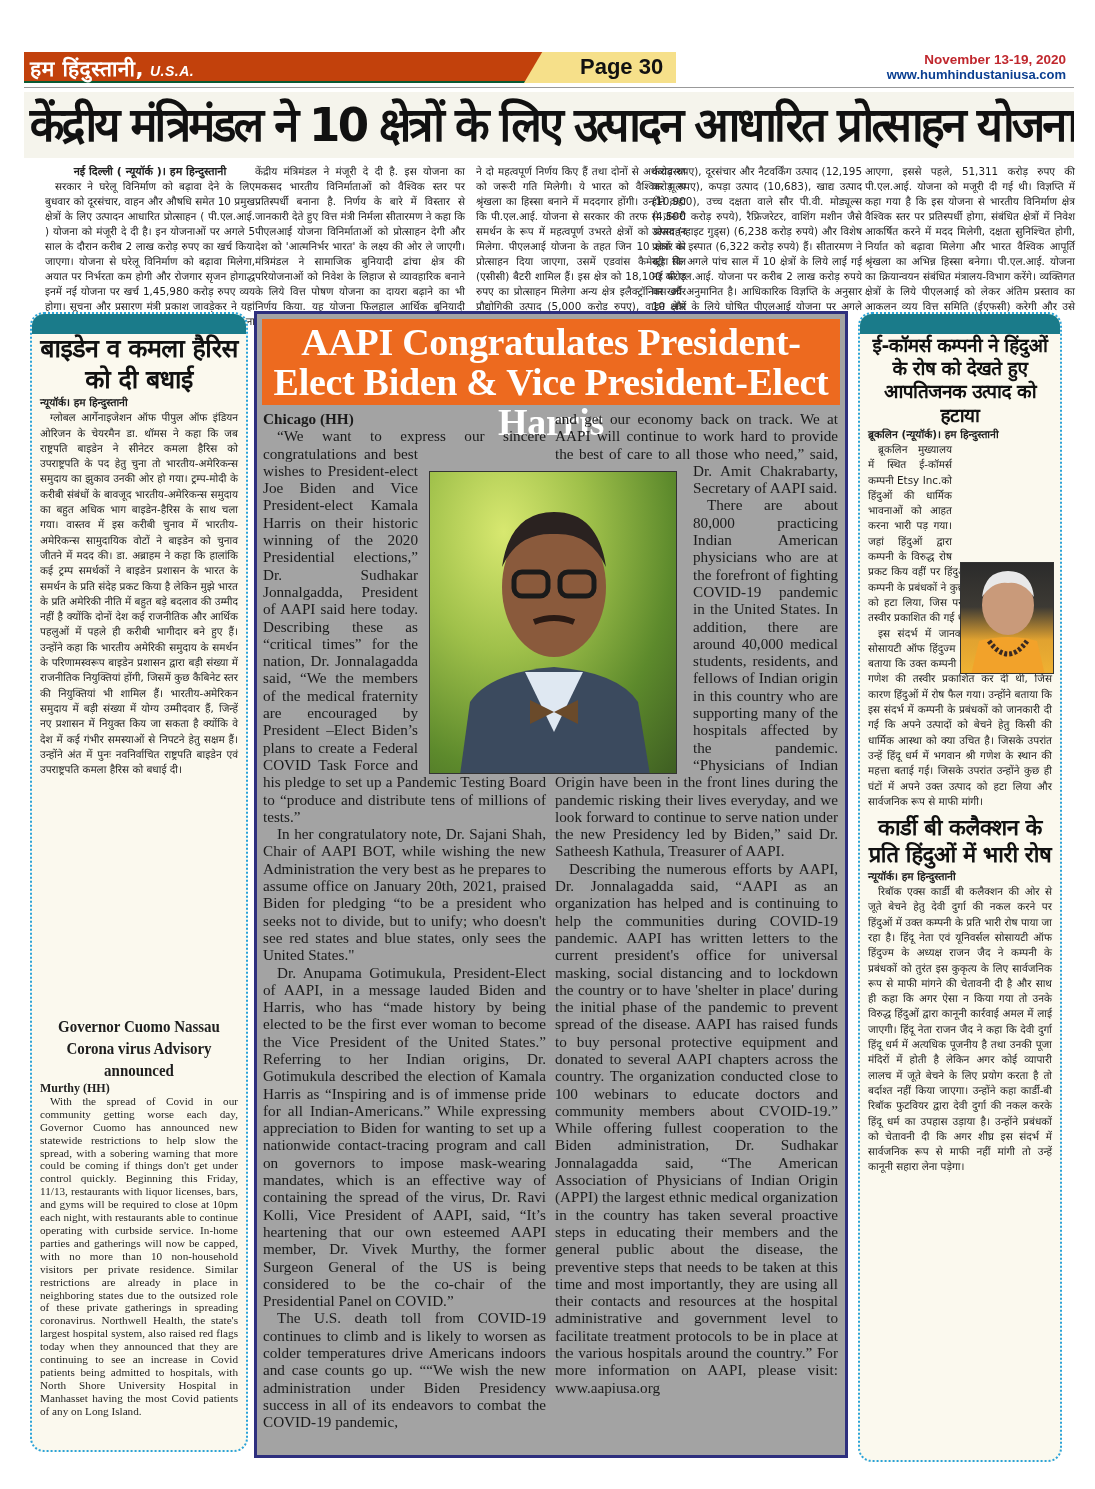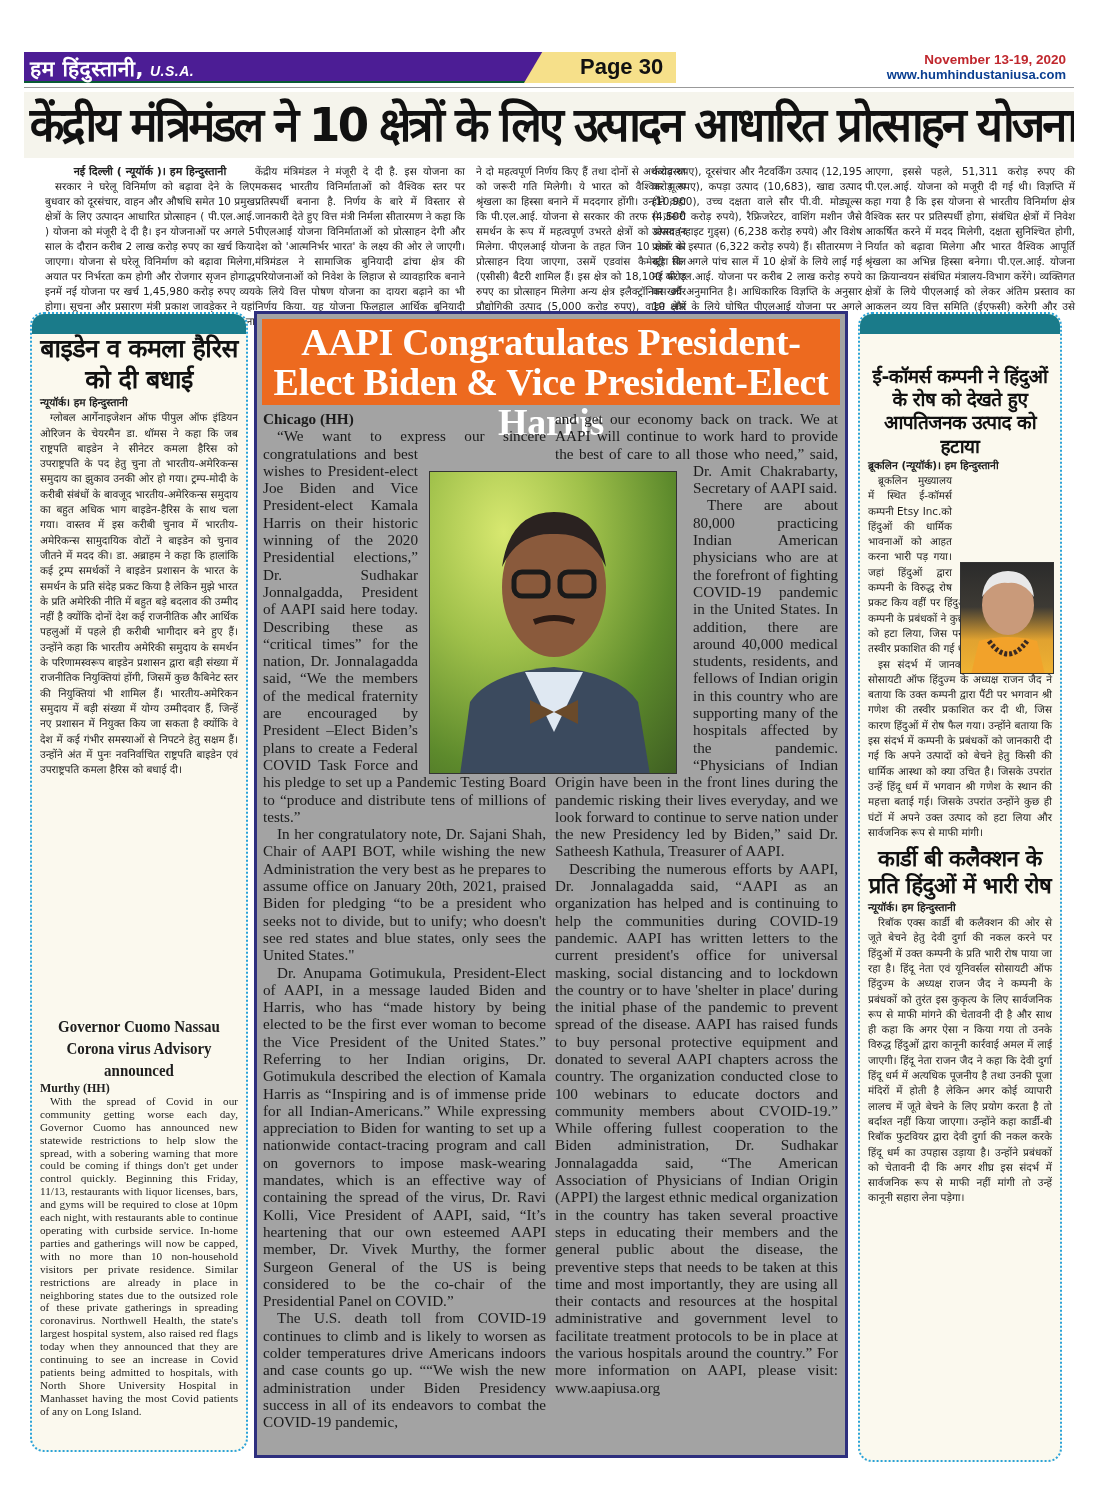--- a/index.html
+++ b/index.html
@@ -1,21 +1,21 @@
 <!DOCTYPE html>
 <html><head>
 <meta charset="utf-8">
 <style>
   * { box-sizing: border-box; margin: 0; padding: 0; }
   html, body { width: 1095px; height: 1489px; background: #ffffff; overflow: hidden; }
   body { position: relative; font-family: "Liberation Serif", "DejaVu Serif", serif; color: #1a1a1a; }
 
   
   .masthead { position: absolute; left: 24px; top: 52px; width: 1050px; height: 34px; }
-  .mast-green { position: absolute; left: 0; top: 0; width: 520px; height: 31px; background: #4c1d95; border-bottom: 2px solid #0a5a34; }
+  .mast-green { position: absolute; left: 0; top: 0; width: 520px; height: 31px; background: #c2410c; border-bottom: 2px solid #0a5a34; }
   .mast-title { position: absolute; left: 6px; top: 2px; color: #fff; font-family: "DejaVu Sans", sans-serif; font-weight: bold; font-size: 21px; letter-spacing: 0.5px; }
   .mast-usa { font-family: "Liberation Sans", sans-serif; font-style: italic; font-weight: bold; font-size: 14px; margin-left: 6px; }
   .mast-page { position: absolute; left: 500px; top: 0; width: 152px; height: 31px; background: #f6e08a; clip-path: polygon(12% 0, 100% 0, 100% 100%, 0 100%); }
   .mast-page span { position: absolute; left: 56px; top: 2px; font-family: "Liberation Sans", sans-serif; font-weight: bold; font-size: 22px; color: #111; }
   .mast-date { position: absolute; right: 8px; top: 0; text-align: right; font-family: "Liberation Sans", sans-serif; font-weight: bold; line-height: 15px; }
   .mast-date .d { color: #c0272d; font-size: 13.5px; }
   .mast-date .u { color: #0b3f91; font-size: 13px; }
   .mast-rule { position: absolute; left: 24px; top: 87px; width: 1050px; height: 1px; background: #999; }
 
   
@@ -139,21 +139,21 @@
       <path d="M72 95 Q80 40 124 40 Q168 40 176 95 Q160 60 124 62 Q88 60 72 95 Z" fill="#2a2220"></path>
       <rect x="84" y="100" width="34" height="24" rx="8" fill="none" stroke="#1a1a1a" stroke-width="5"></rect>
       <rect x="130" y="100" width="34" height="24" rx="8" fill="none" stroke="#1a1a1a" stroke-width="5"></rect>
       <path d="M104 150 Q124 142 144 150" stroke="#2a1a14" stroke-width="6" fill="none"></path>
     </svg>
   </div>
 </div>
 
 <div class="side" style="left:858px; top:312px; width:204px; height:1150px;">
   <div class="side-cap"></div>
-  <div class="side-body" style="top:20px;margin-top:31px;">
+  <div class="side-body" style="top:20px;">
     <div class="s-head" style="font-size:19px;">ई-कॉमर्स कम्पनी ने हिंदुओं के रोष को देखते हुए आपतिजनक उत्पाद को हटाया</div>
     <p class="s-dl">ब्रूकलिन (न्यूयॉर्क)। हम हिन्दुस्तानी</p>
     <div style="float:right; width:96px; height:114px; margin-left:4px;"></div>
     <p>ब्रूकलिन मुख्यालय में स्थित ई-कॉमर्स कम्पनी Etsy Inc.को हिंदुओं की धार्मिक भावनाओं को आहत करना भारी पड़ गया। जहां हिंदुओं द्वारा कम्पनी के विरुद्ध रोष प्रकट किय वहीं पर हिंदुओं के रोष को देखते हुए कम्पनी के प्रबंधकों ने कुछ ही घंटों में अपने उत्पाद को हटा लिया, जिस पर भगवान श्री गणेश की तस्वीर प्रकाशित की गई थी और माफी मांगी।</p>
     <p>इस संदर्भ में जानकारी देते हुए यूनिवर्सल सोसायटी ऑफ हिंदुज्म के अध्यक्ष राजन जैद ने बताया कि उक्त कम्पनी द्वारा पैंटी पर भगवान श्री गणेश की तस्वीर प्रकाशित कर दी थी, जिस कारण हिंदुओं में रोष फैल गया। उन्होंने बताया कि इस संदर्भ में कम्पनी के प्रबंधकों को जानकारी दी गई कि अपने उत्पादों को बेचने हेतु किसी की धार्मिक आस्था को क्या उचित है। जिसके उपरांत उन्हें हिंदू धर्म में भगवान श्री गणेश के स्थान की महत्ता बताई गई। जिसके उपरांत उन्होंने कुछ ही घंटों में अपने उक्त उत्पाद को हटा लिया और सार्वजनिक रूप से माफी मांगी।</p>
     <div class="s-head" style="font-size:22px; margin-top:6px;">कार्डी बी कलैक्शन के प्रति हिंदुओं में भारी रोष</div>
     <p class="s-dl">न्यूयॉर्क। हम हिन्दुस्तानी</p>
     <p>रिबॉक एक्स कार्डी बी कलैक्शन की ओर से जूते बेचने हेतु देवी दुर्गा की नकल करने पर हिंदुओं में उक्त कम्पनी के प्रति भारी रोष पाया जा रहा है। हिंदू नेता एवं यूनिवर्सल सोसायटी ऑफ हिंदुज्म के अध्यक्ष राजन जैद ने कम्पनी के प्रबंधकों को तुरंत इस कुकृत्य के लिए सार्वजनिक रूप से माफी मांगने की चेतावनी दी है और साथ ही कहा कि अगर ऐसा न किया गया तो उनके विरुद्ध हिंदुओं द्वारा कानूनी कार्रवाई अमल में लाई जाएगी। हिंदू नेता राजन जैद ने कहा कि देवी दुर्गा हिंदू धर्म में अत्यधिक पूजनीय है तथा उनकी पूजा मंदिरों में होती है लेकिन अगर कोई व्यापारी लालच में जूते बेचने के लिए प्रयोग करता है तो बर्दाश्त नहीं किया जाएगा। उन्होंने कहा कार्डी-बी रिबॉक फुटवियर द्वारा देवी दुर्गा की नकल करके हिंदू धर्म का उपहास उड़ाया है। उन्होंने प्रबंधकों को चेतावनी दी कि अगर शीघ्र इस संदर्भ में सार्वजनिक रूप से माफी नहीं मांगी तो उन्हें कानूनी सहारा लेना पड़ेगा।</p>
   </div>
   <div class="mini-photo" style="left:100px; top:248px;">

